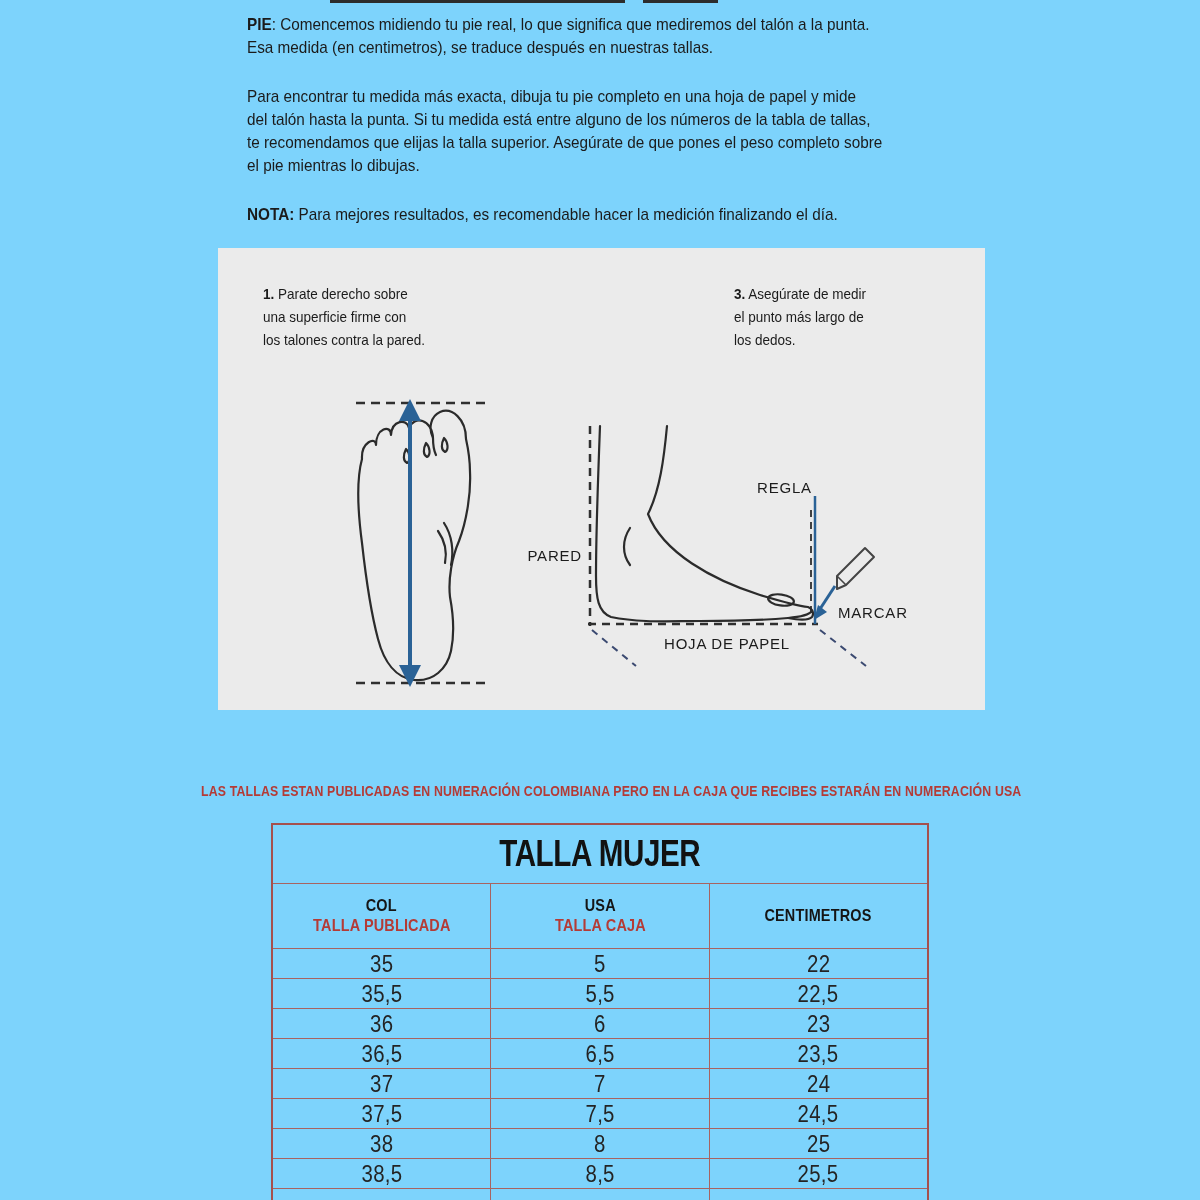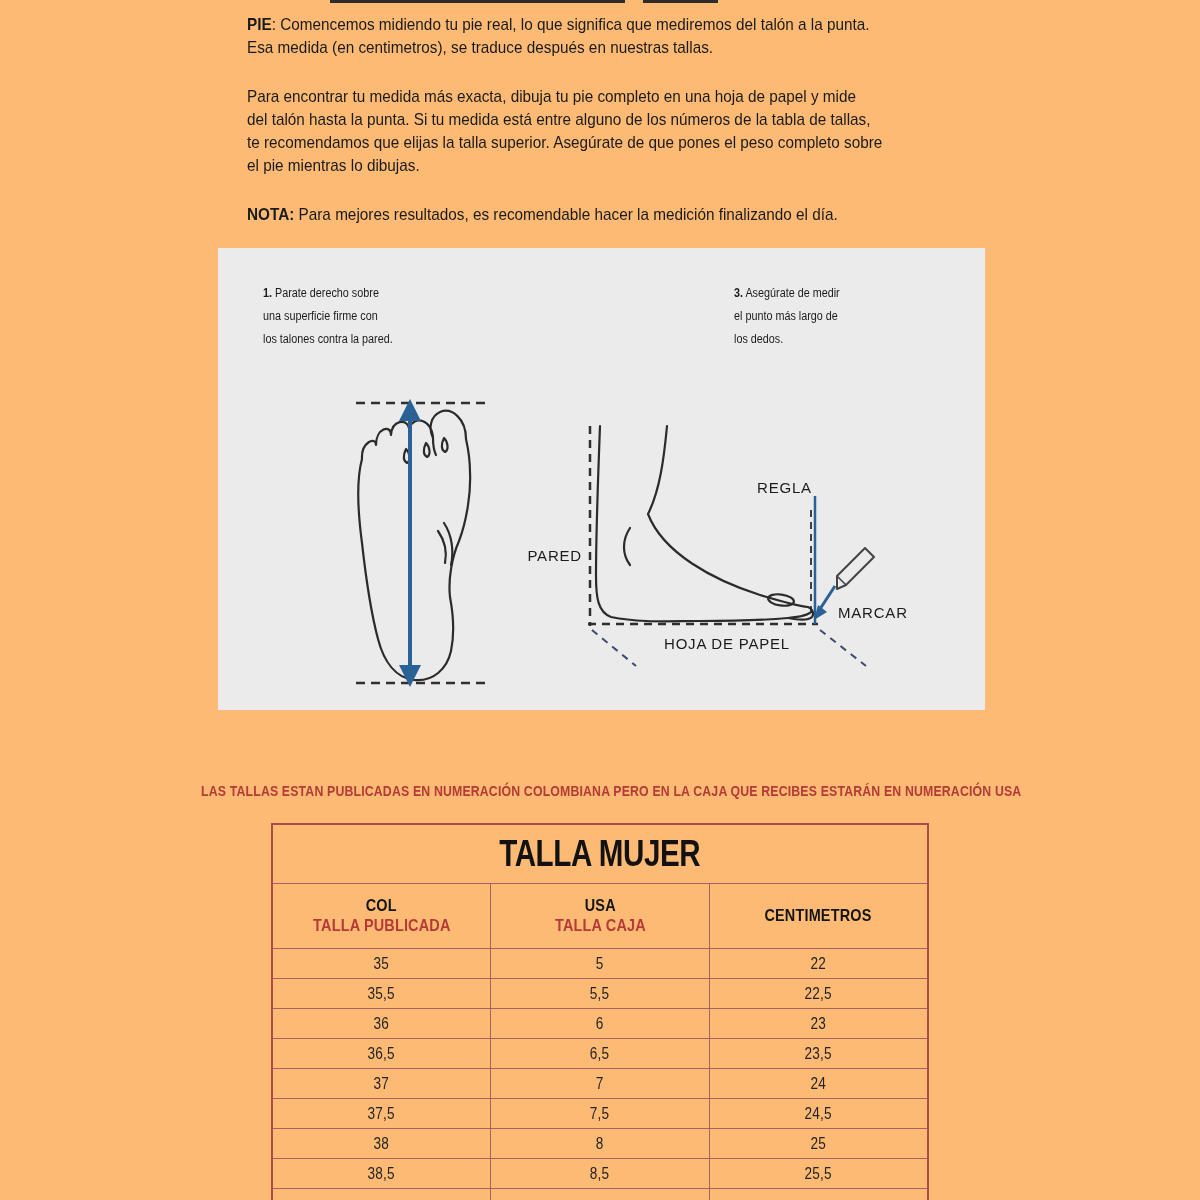--- a/index.html
+++ b/index.html
@@ -1,50 +1,50 @@
 <!DOCTYPE html>
 <html><head>
 <meta charset="utf-8">
 <style>
   html,body{margin:0;padding:0;}
   body{width:1200px;height:1200px;overflow:hidden;background:#ffffff;
        font-family:"Liberation Sans",sans-serif;color:#1e1e1e;}
-  .page{position:relative;width:1200px;height:1200px;background:#fdba74;}
+  .page{position:relative;width:1200px;height:1200px;background:#7dd3fc;}
 
   .remnant{position:absolute;top:0;height:3px;background:#2c2c2c;}
   .remnant.a{left:330px;width:295px;}
   .remnant.b{left:643px;width:75px;}
 
   
   .intro{position:absolute;left:247px;top:13px;width:690px;font-size:17px;line-height:23px;color:#1b1b1b;}
   .intro p{margin:0 0 26px 0;white-space:nowrap;transform:scaleX(0.90);transform-origin:0 0;}
   .intro b{font-weight:700;}
 
   
   .panel{position:absolute;left:218px;top:248px;width:767px;height:462px;background:#ebebeb;}
-  .step{position:absolute;top:34px;font-size:12px;line-height:23px;color:#1b1b1b;}
+  .step{position:absolute;top:34px;font-size:15px;line-height:23px;color:#1b1b1b;}
   .step .step-inner{transform:scaleX(0.90);transform-origin:0 0;white-space:nowrap;display:block;}
   .step b{font-weight:700;}
   .step.s1{left:45px;}.step.s2{left:305px;}.step.s3{left:516px;}
   .svg-abs{position:absolute;}
 
   
   .footnote{position:absolute;left:238px;top:719px;font-size:14px;color:#1b1b1b;white-space:nowrap;}
   .footnote span{display:inline-block;transform:scaleX(0.85);transform-origin:0 0;}
   .notice{position:absolute;left:0;right:0;top:782px;text-align:center;font-size:15px;padding-left:23px;}
   .notice span{display:inline-block;transform:scaleX(0.82);transform-origin:50% 50%;
                font-weight:700;color:#b43b36;white-space:nowrap;letter-spacing:0.2px;}
 
   
   table.sizes{position:absolute;left:271px;top:823px;width:658px;border-collapse:collapse;
               table-layout:fixed;border:2px solid #a5504d;}
   table.sizes th,table.sizes td{border:1.5px solid #a86360;text-align:center;vertical-align:middle;padding:0;}
   th.t-title{height:58px;}
   tr.t-heads th{height:64px;}
-  table.sizes td{height:29px;font-size:16px;color:#242424;}
+  table.sizes td{height:29px;font-size:24px;color:#242424;}
   .cond{display:inline-block;transform:scaleX(0.85);transform-origin:50% 50%;}
   .title-text{font-size:37px;font-weight:700;letter-spacing:-0.5px;color:#121212;transform:scaleX(0.80);}
   .head-line{font-size:17px;font-weight:700;color:#151515;letter-spacing:0.2px;}
   .head-red{color:#b43b36;}
   .num{font-weight:400;letter-spacing:0.3px;}
 
   svg text{font-family:"Liberation Sans",sans-serif;font-size:15px;fill:#1c1c1c;letter-spacing:0.8px;}
 </style>
 </head>
 <body>

